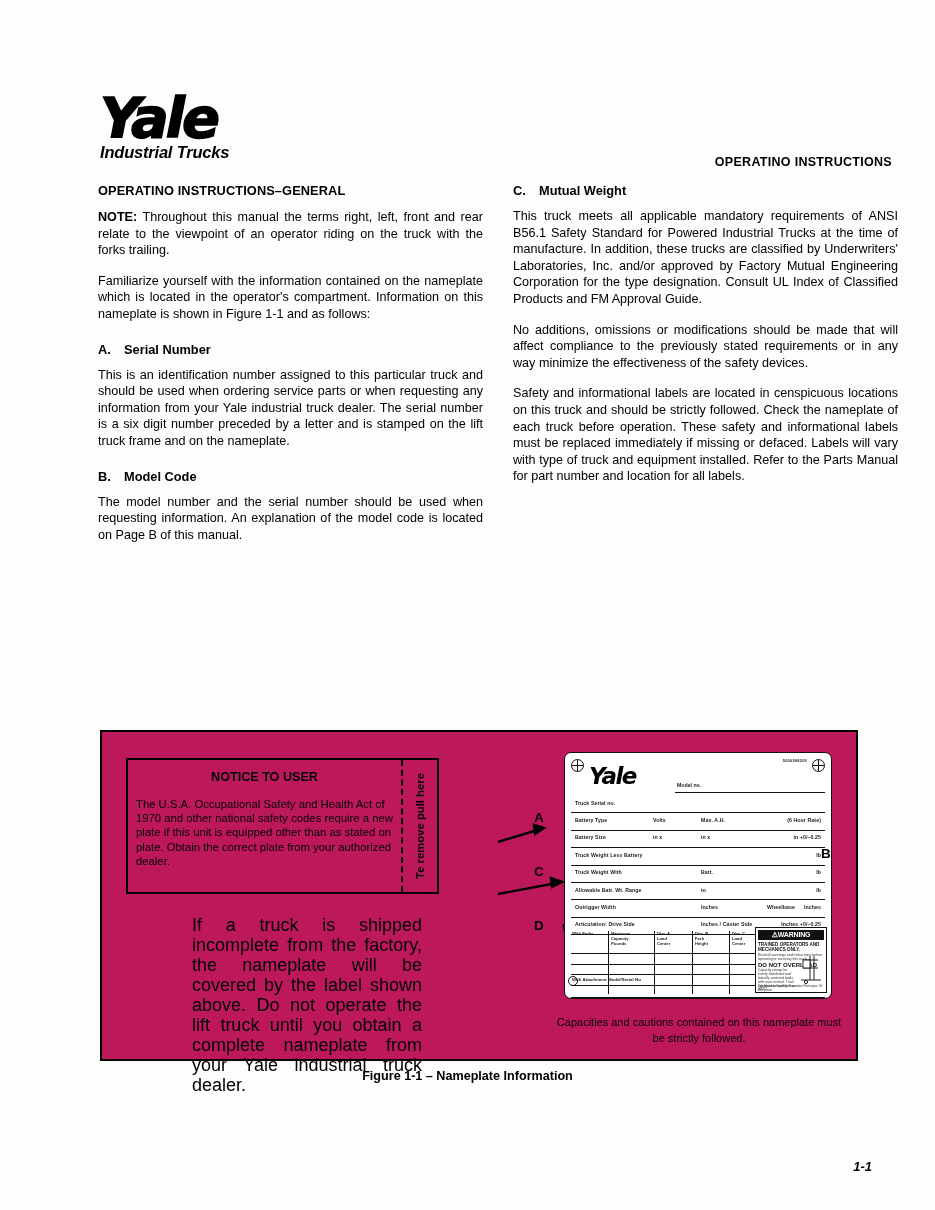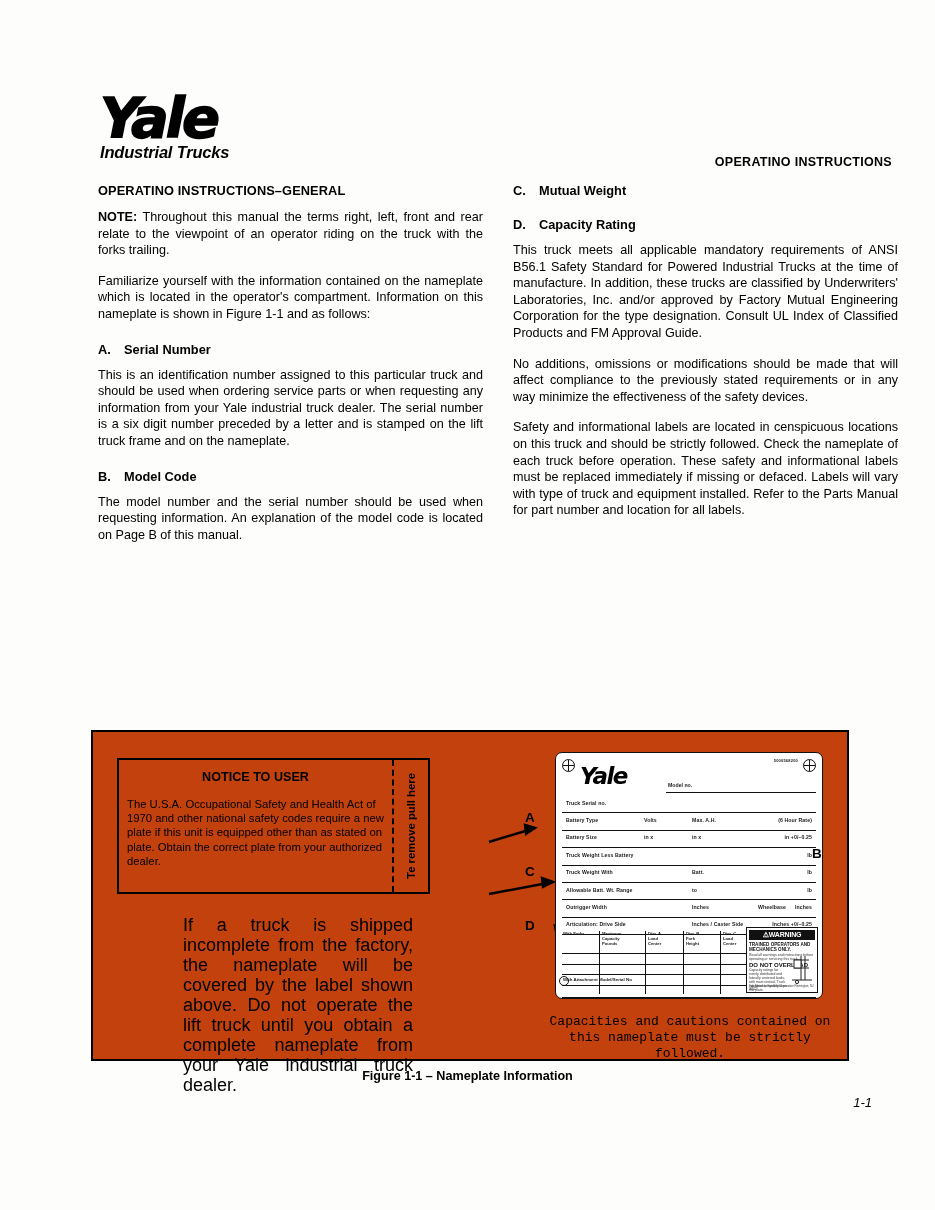--- a/index.html
+++ b/index.html
@@ -49,24 +49,24 @@
   h3.sub .ltr { display:inline-block; width:26px; }
   p.body {
     font-size:12.6px; line-height:16.6px;
     margin:0 0 14px 0;
     text-align:justify;
   }
   .bold { font-weight:bold; }
 
   
   .figure-box {
-    position:absolute; left:91px; top:697px;
+    position:absolute; left:100px; top:697px;
     width:754px; height:327px;
     border:2.5px solid #000;
-    background:#c2410c;
+    background:#be185d;
   }
 
   
   .notice {
     position:absolute; left:24px; top:26px;
     width:313px; height:136px;
     border:2px solid #000;
     box-sizing:border-box;
     display:flex;
   }
@@ -209,29 +209,29 @@
     position:absolute; right:3px; bottom:8px;
     width:26px; height:30px;
   }
 
   
   .callout {
     position:absolute; font-size:13.5px; font-weight:bold;
   }
   .cap-note {
     position:absolute; left:452px; top:282px; width:290px;
-    text-align:center; font-size:13px; line-height:16px;font-family:Liberation Mono, monospace;
+    text-align:center; font-size:11px; line-height:16px;
   }
   .fig-caption {
     position:absolute; left:0; right:0; top:1036px;
     text-align:center; font-size:12.6px; font-weight:bold;
   }
   .page-num {
-    position:absolute; right:63px; top:1062px;
-    font-size:13px; font-weight:normal; font-style:italic;
+    position:absolute; right:63px; top:1126px;
+    font-size:13px; font-weight:bold; font-style:italic;
   }
   svg { display:block; overflow:visible; }
 </style>
 </head>
 <body>
 
 <div class="page">
 
   <div class="masthead">
     <div class="logo-yale">Yale</div>
@@ -256,23 +256,20 @@
       <span class="ltr">B.</span><span>Model Code</span>
     </h3>
     <p class="body">The model number and the serial number should be used when requesting information. An explanation of the model code is located on Page B of this manual.</p>
   </div>
 
   <div class="col col-right">
     <h3 class="sub" style="margin-top:0">
       <span class="ltr">C.</span><span>Mutual Weight</span>
     </h3>
 
-    <h3 class="sub">
-      <span class="ltr">D.</span><span>Capacity Rating</span>
-    </h3>
     <p class="body">This truck meets all applicable mandatory requirements of ANSI B56.1 Safety Standard for Powered Industrial Trucks at the time of manufacture. In addition, these trucks are classified by Underwriters' Laboratories, Inc. and/or approved by Factory Mutual Engineering Corporation for the type designation. Consult UL Index of Classified Products and FM Approval Guide.</p>
     <p class="body">No additions, omissions or modifications should be made that will affect compliance to the previously stated requirements or in any way minimize the effectiveness of the safety devices.</p>
     <p class="body">Safety and informational labels are located in censpicuous locations on this truck and should be strictly followed. Check the nameplate of each truck before operation. These safety and informational labels must be replaced immediately if missing or defaced. Labels will vary with type of truck and equipment installed. Refer to the Parts Manual for part number and location for all labels.</p>
   </div>
 
   <div class="figure-box">
 
     <div class="notice">
       <div class="notice-main">
         <div class="notice-title">NOTICE TO USER</div>

